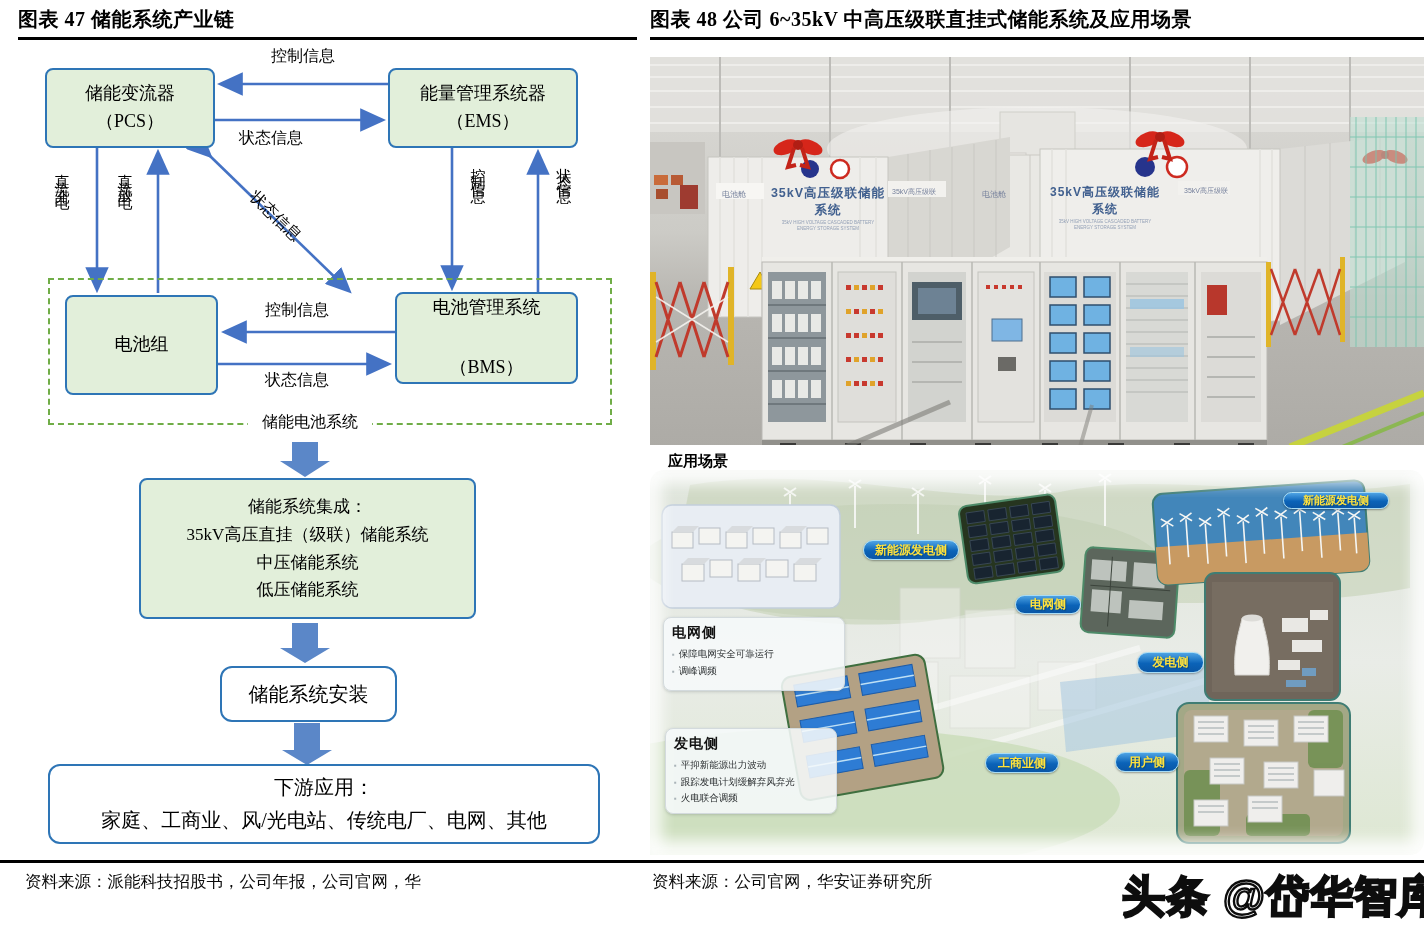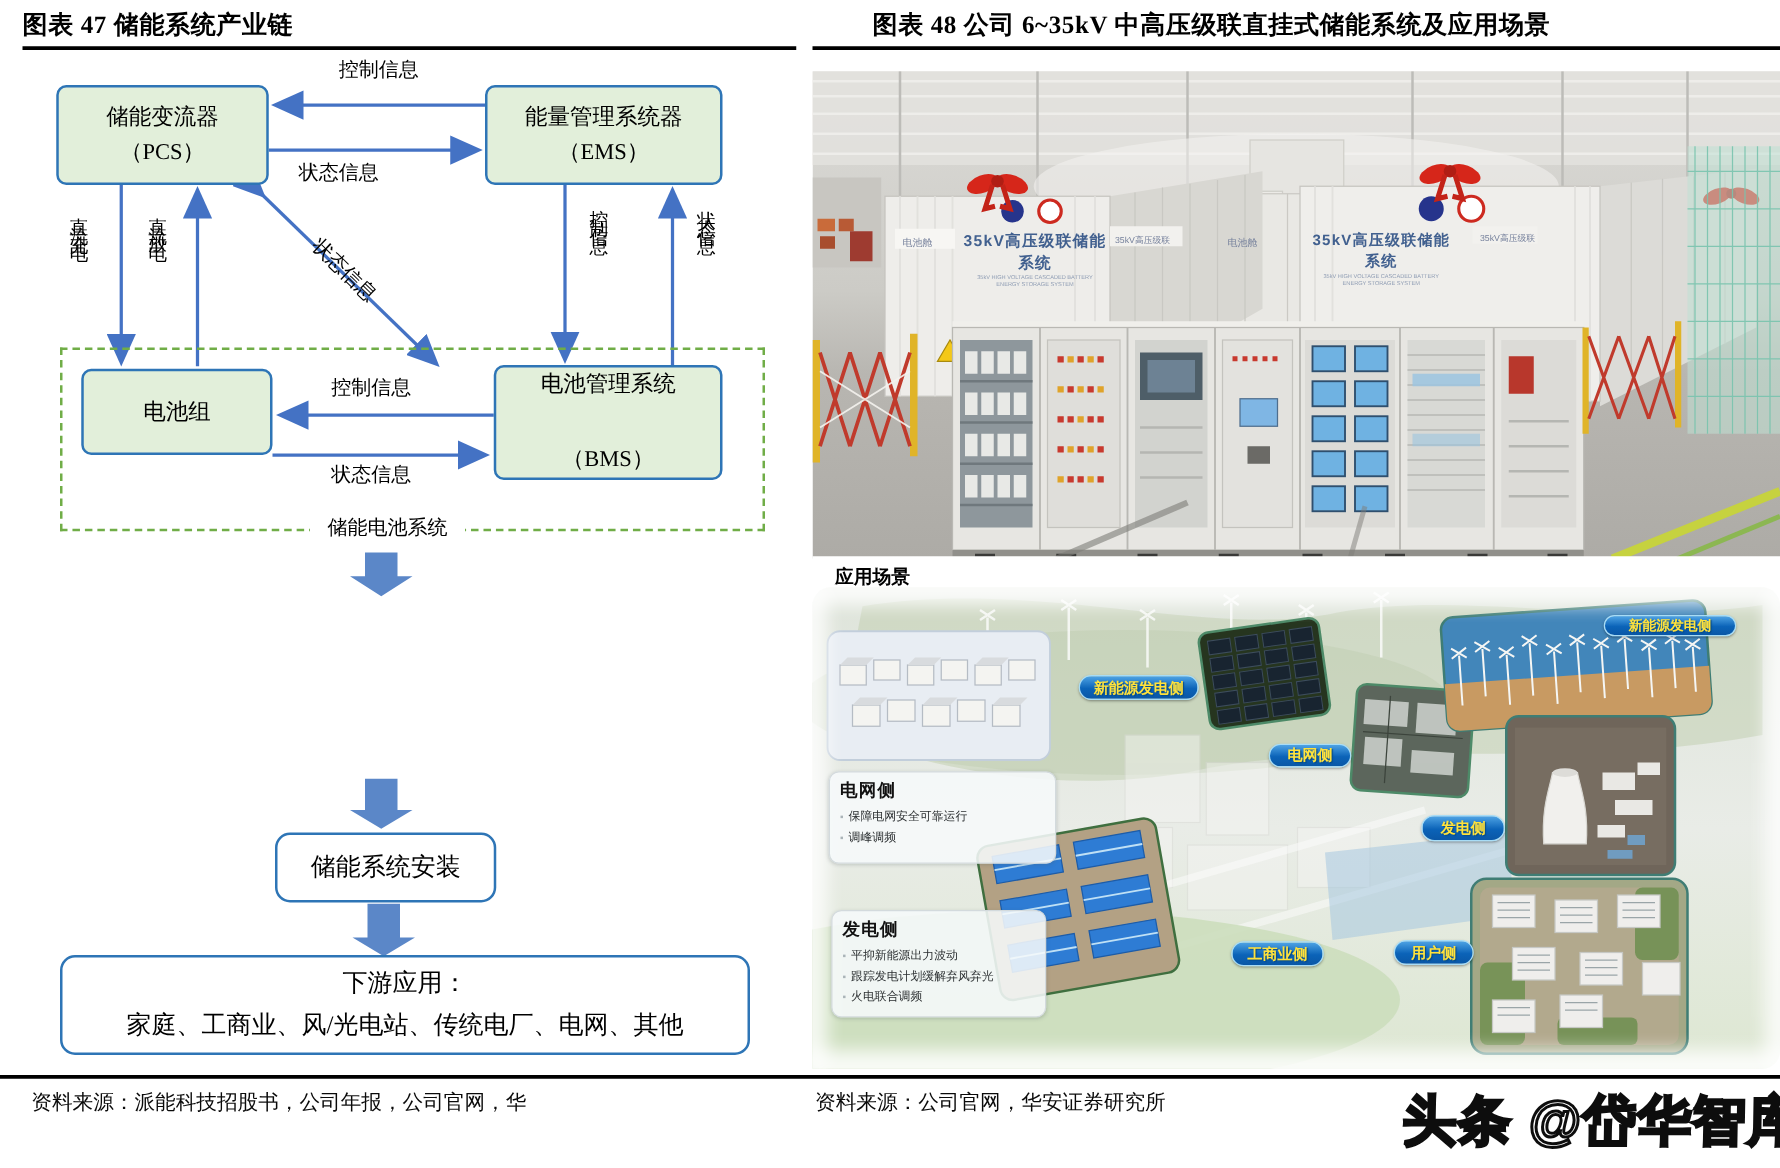--- a/index.html
+++ b/index.html
@@ -40,21 +40,21 @@
   .mini{position:absolute;font-family:"Liberation Sans",sans-serif;color:#76819c;white-space:nowrap;}
   #wm{font-family:"Liberation Sans",sans-serif;font-size:43px;font-weight:bold;letter-spacing:1px;
       color:#fff;-webkit-text-stroke:2.4px #0d0d0d;white-space:nowrap;transform:skewX(-1deg);}
 </style>
 </head>
 <body>
 
 <div id="page">
 
   <div class="abs figtitle" style="left:18px;top:6px;">图表 47 储能系统产业链</div>
-  <div class="abs figtitle" style="left:650px;top:6px;margin-left:48px;">图表 48 公司 6~35kV 中高压级联直挂式储能系统及应用场景</div>
+  <div class="abs figtitle" style="left:650px;top:6px;">图表 48 公司 6~35kV 中高压级联直挂式储能系统及应用场景</div>
   <div class="abs rule" style="left:18px;top:37px;width:619px;"></div>
   <div class="abs rule" style="left:650px;top:37px;width:774px;"></div>
 
   <div class="abs" id="diag">
 
     <svg class="abs" style="left:0;top:0;" width="620" height="812" viewBox="0 0 620 812">
       <defs>
         <marker id="ah" markerWidth="10" markerHeight="9" refX="8" refY="4.5" orient="auto">
           <path d="M0,0 L10,4.5 L0,9 z" fill="#4472c4"></path>
         </marker>
@@ -81,38 +81,44 @@
     <div class="abs lbl" style="left:228px;top:364px;width:124px;background:#fff;font-size:16px;">储能电池系统</div>
 
     <div class="abs node" style="left:25px;top:20px;width:170px;height:80px;">
       <div>储能变流器</div>
       <div>（PCS）</div>
     </div>
     <div class="abs node" style="left:368px;top:20px;width:190px;height:80px;">
       <div>能量管理系统器</div>
       <div>（EMS）</div>
     </div>
-    <div class="abs node" style="left:45px;top:247px;width:153px;height:69px;">
+    <div class="abs node" style="left:45px;top:247px;width:153px;height:100px;">
       <div>电池组</div>
     </div>
     <div class="abs node" style="left:375px;top:244px;width:183px;height:92px;justify-content:space-between;">
       <div>电池管理系统</div>
       <div>（BMS）</div>
     </div>
 
     <div class="abs lbl" style="left:235px;top:-2px;width:96px;">控制信息</div>
     <div class="abs lbl" style="left:198px;top:80px;width:106px;">状态信息</div>
     <div class="abs vlbl" style="left:34px;top:114px;">直流充电</div>
     <div class="abs vlbl" style="left:97px;top:114px;">直流放电</div>
     <div class="abs vlbl" style="left:450px;top:108px;">控制信息</div>
     <div class="abs vlbl" style="left:536px;top:108px;">状态信息</div>
     <div class="abs lbl" style="left:205px;top:158px;width:100px;transform:rotate(44deg);">状态信息</div>
     <div class="abs lbl" style="left:222px;top:252px;width:110px;">控制信息</div>
     <div class="abs lbl" style="left:222px;top:322px;width:110px;">状态信息</div>
 
+    <div class="abs node" style="left:119px;top:430px;width:337px;height:141px;font-size:17px;line-height:1.62;">
+      <div>储能系统集成：</div>
+      <div>35kV高压直挂（级联）储能系统</div>
+      <div>中压储能系统</div>
+      <div>低压储能系统</div>
+    </div>
     <div class="abs wbox" style="left:200px;top:618px;width:177px;height:56px;">
       <div>储能系统安装</div>
     </div>
     <div class="abs wbox" style="left:28px;top:716px;width:552px;height:80px;">
       <div>下游应用：</div>
       <div>家庭、工商业、风/光电站、传统电厂、电网、其他</div>
     </div>
   </div>
 
   <svg class="abs" style="left:650px;top:57px;" width="774" height="390" viewBox="0 0 774 390">

